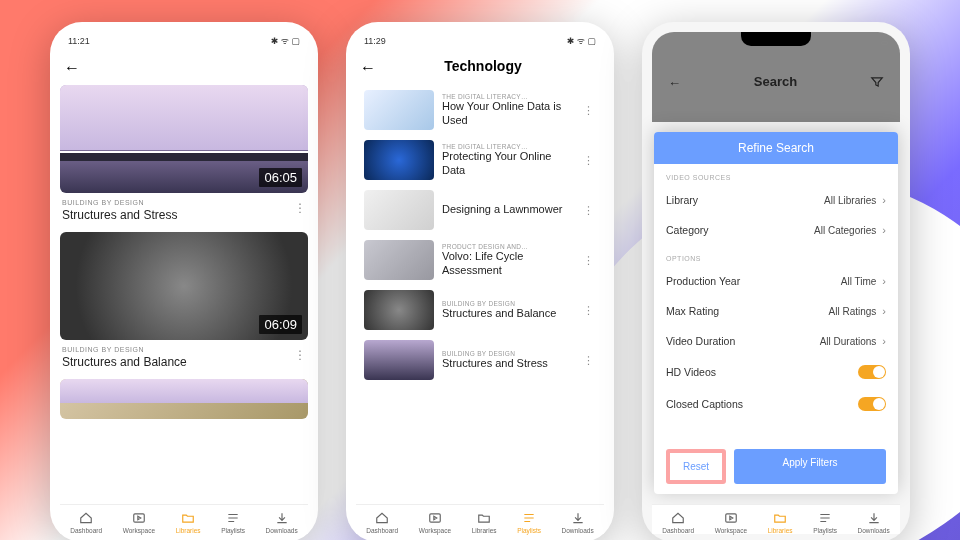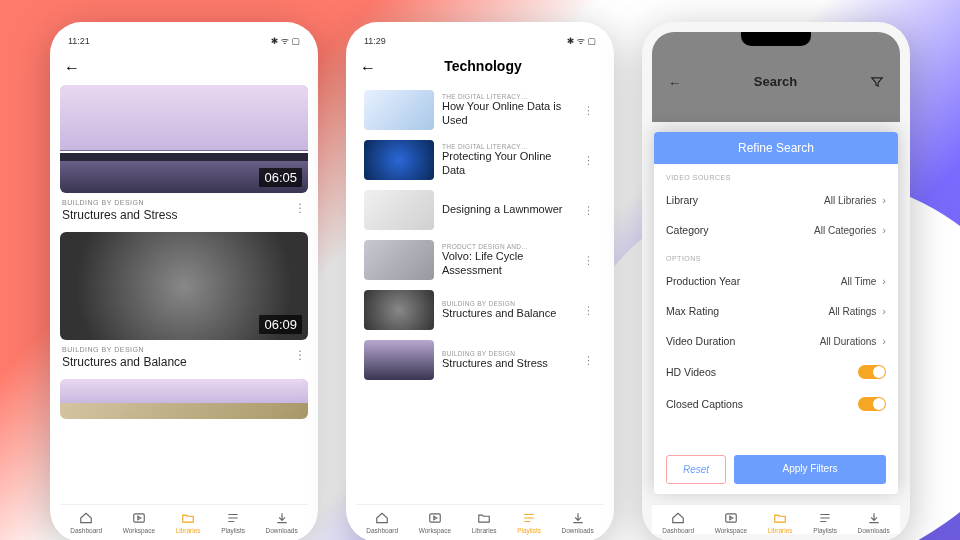--- a/index.html
+++ b/index.html
@@ -85,21 +85,21 @@
   .refine-hdr { background: #6b9eff; color: #fff; text-align: center; padding: 9px; font-size: 12px; font-weight: 500; border-radius: 4px 4px 0 0; }
   .section-label { font-size: 7px; color: #aaa; letter-spacing: .5px; padding: 10px 12px 4px; }
   .opt-row { display: flex; justify-content: space-between; align-items: center; padding: 9px 12px; font-size: 10.5px; color: #333; gap: 16px; }
   .opt-val { color: #444; font-size: 10px; }
   .chev { color: #888; margin-left: 6px; font-size: 11px; }
   .toggle {
     width: 28px; height: 14px; background: #f5a623; border-radius: 8px; position: relative;
   }
   .toggle::after { content:''; position: absolute; right: 1px; top: 1px; width: 12px; height: 12px; background: #fff; border-radius: 50%; }
   .btns { display: flex; gap: 8px; padding: 10px 12px; margin-top: auto; }
-  .btn-reset { flex: 0 0 60px; border: 1px solid #fca5a5; color: #6b9eff; font-size: 10px; padding: 8px 0; text-align: center; border-radius: 3px; font-style: italic; }
+  .btn-reset { flex: 0 0 60px; border: 4px solid #fca5a5; color: #6b9eff; font-size: 10px; padding: 8px 0; text-align: center; border-radius: 3px; }
   .btn-apply { flex: 1; background: #6b9eff; color: #fff; font-size: 10px; padding: 8px 12px; text-align: center; border-radius: 3px; }
   .dark-status { position: absolute; top: 16px; left: 0; right: 0; display: flex; justify-content: space-between; padding: 0 22px; font-size: 8px; color: #888; z-index: 2; }
   .notch { position: absolute; top: 10px; left: 50%; transform: translateX(-50%); width: 70px; height: 14px; background: #000; border-radius: 0 0 10px 10px; z-index: 3; }
   svg { display: block; }
 </style>
 </head>
 <body>
 
 <div class="bg-shape"></div>
 

